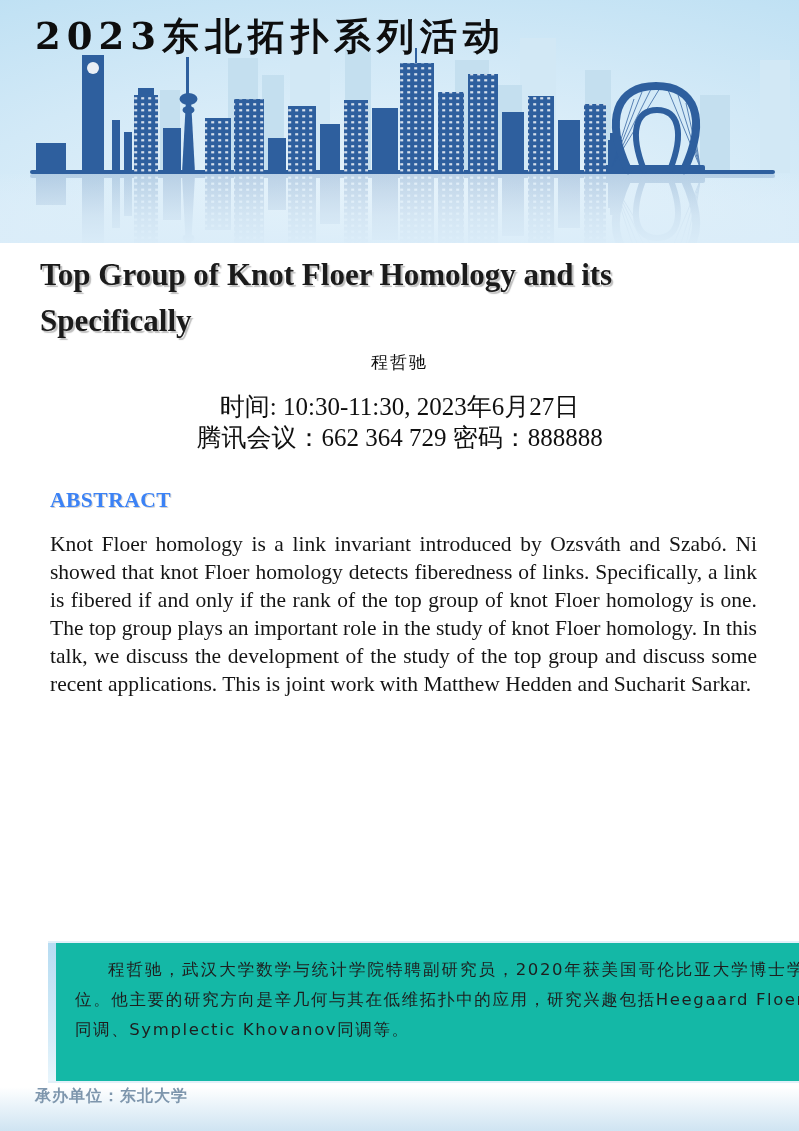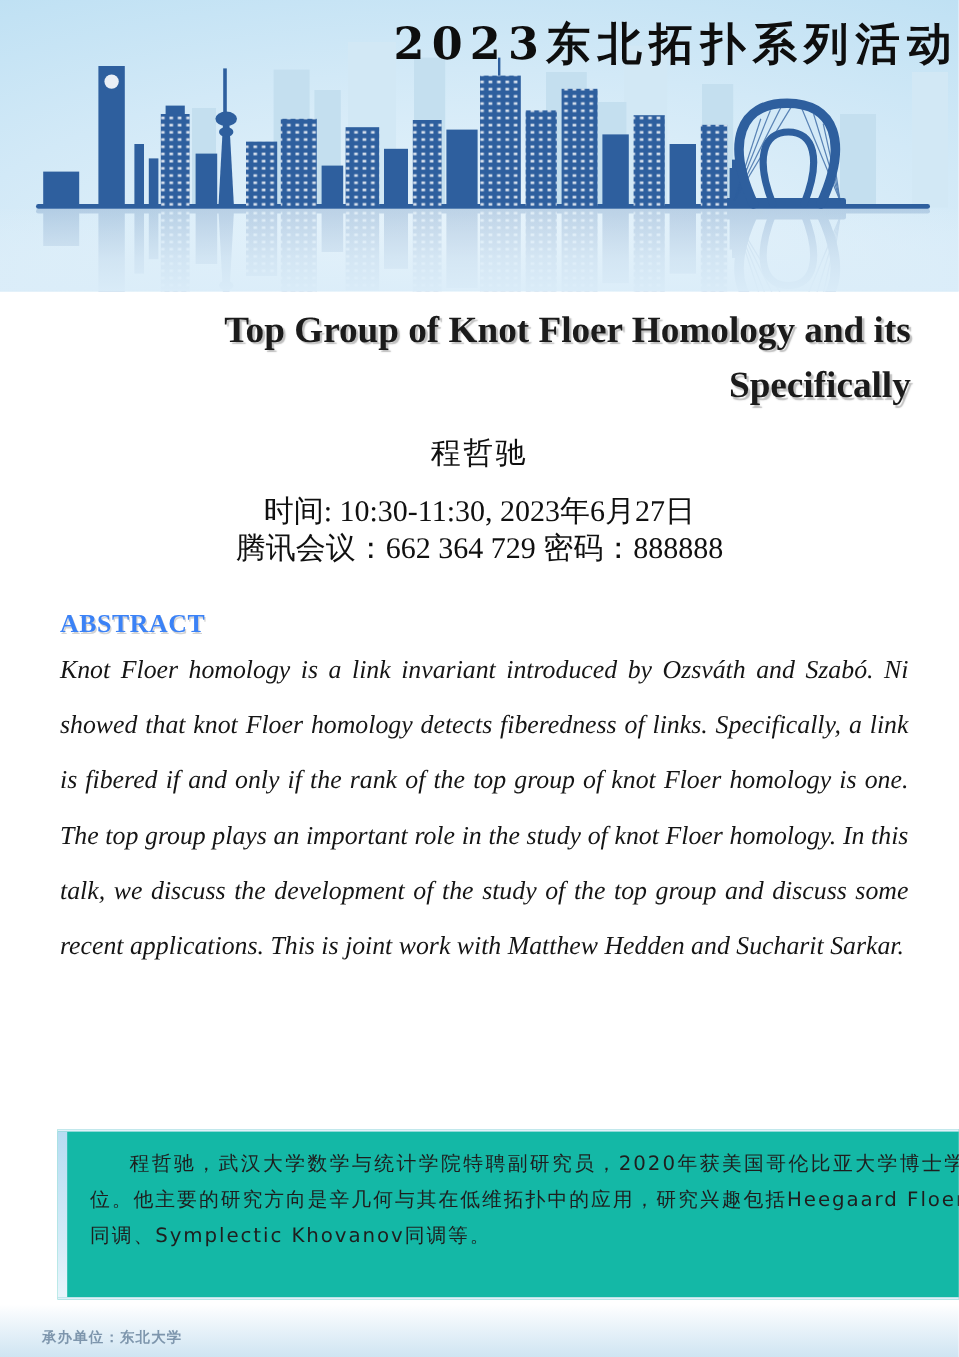--- a/index.html
+++ b/index.html
@@ -14,43 +14,44 @@
   
   .header {
     position:relative;
     width:799px; height:243px;
     background: radial-gradient(135% 170% at 50% 95%, #ecf6fc 0%, #d2e9f7 42%, #a7d6ef 100%);
     overflow:hidden;
   }
   .header svg { position:absolute; left:0; top:0; }
   .series-title {
     position:absolute; top:12px; left:0; right:0;
-    text-align:right;
+    text-align:left;
     font-family:"DejaVu Serif", serif;
     font-weight:bold;
     font-size:37px;
     letter-spacing:6px;
     color:#0e0e0e;
     z-index:3;
+    padding-left:35px;
   }
 
   
   .talk-title {
     margin:9px 40px 0 40px;
-    text-align:right;
+    text-align:left;
     font-size:31px;
     font-weight:bold;
     line-height:46px;
     color:#1b1b1b;
     text-shadow:2px 2px 1px rgba(110,110,110,0.45);
   }
   .speaker {
-    margin-top:17px;
+    margin-top:7px;
     text-align:center;
-    font-size:25px;
+    font-size:17px;
     letter-spacing:2px;
     color:#101010;
     font-family:Liberation Mono, monospace;
   }
   .details {
     margin-top:17px;
     text-align:center;
     font-size:25px;
     line-height:31px;
     color:#101010;
@@ -59,26 +60,25 @@
   
   .abstract { margin:35px 42px 0 50px; }
   .abstract-heading {
     font-size:21.5px;
     font-weight:bold;
     letter-spacing:0.5px;
     color:#3b82f6;
     text-shadow:1px 1px 0 rgba(130,130,130,0.35);
   }
   .abstract-body {
-    margin-top:2px;
+    margin-top:17px;
     font-size:21.5px;
-    line-height:46px;
+    line-height:28px;
     text-align:justify;
     color:#151515;
-    font-style:italic;
   }
 
   
   .bio-box {
     position:absolute;
     left:48px; top:941px;
     width:782px; height:142px;
     box-sizing:border-box;
     background:#14b8a6;
     border-top:2px solid #e2f0f9;
@@ -101,24 +101,24 @@
     color:#1e1e1e;
   }
 
   
   .footer {
     position:absolute; left:0; bottom:0;
     width:799px; height:44px;
     background:linear-gradient(180deg, #ffffff 0%, #ebf4fa 40%, #cfe4f2 100%);
   }
   .footer-text {
-    position:absolute; left:35px; bottom:8px;
+    position:absolute; left:35px; bottom:24px;
     font-family:"DejaVu Sans", sans-serif;
     font-weight:bold;
-    font-size:12px;
+    font-size:16px;
     letter-spacing:1px;
     color:#7e96ad;
   }
 </style>
 </head>
 <body>
 
 <div class="header">
   <svg width="799" height="243" viewBox="0 0 799 243" xmlns="http://www.w3.org/2000/svg" xmlns:xlink="http://www.w3.org/1999/xlink">
     <defs>

